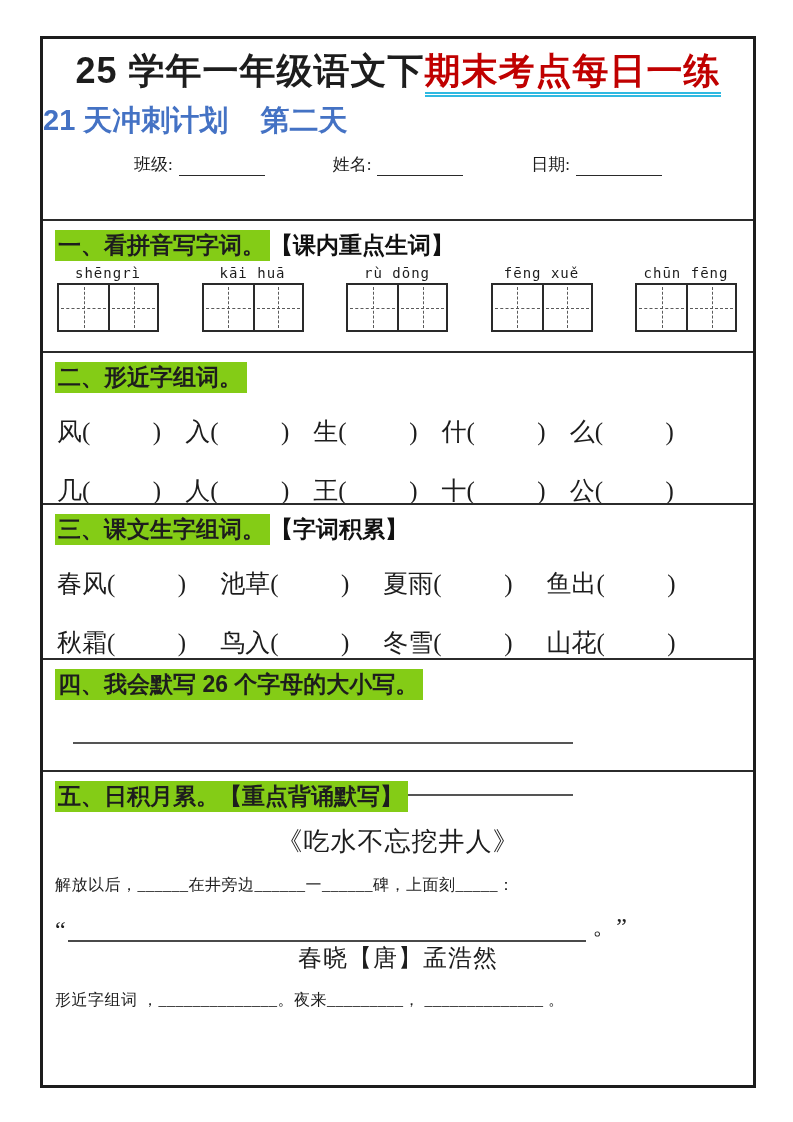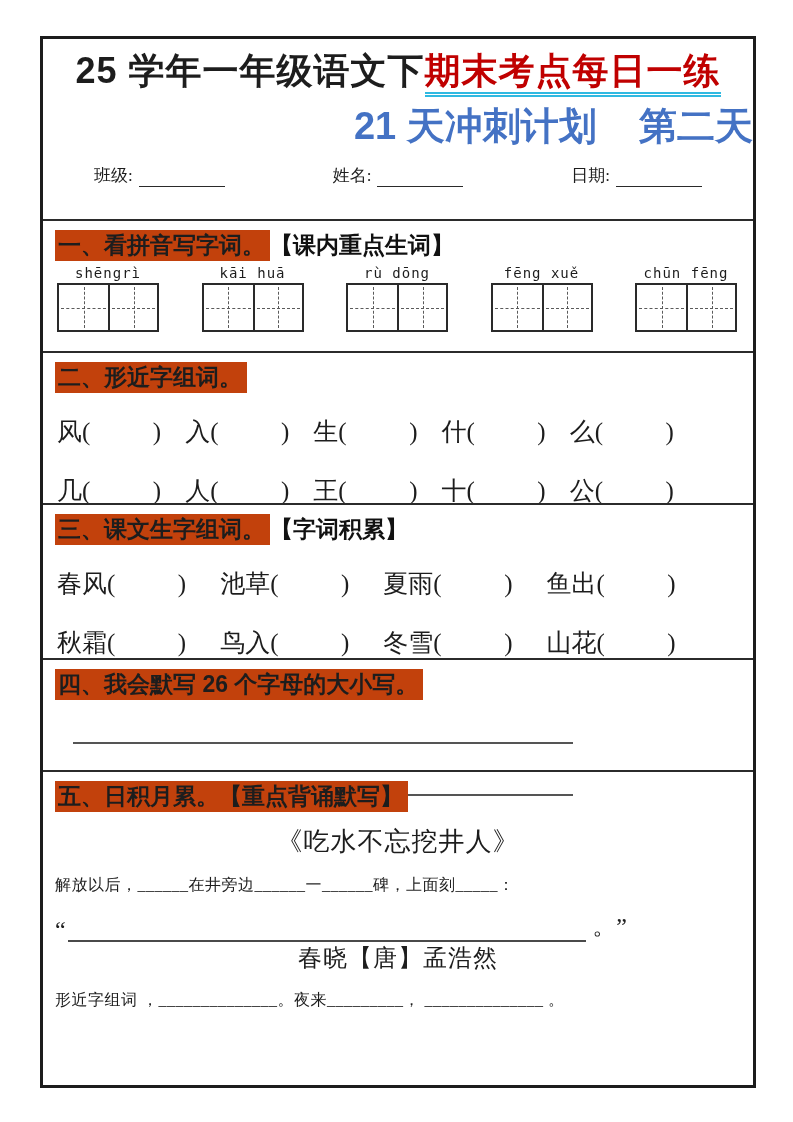--- a/index.html
+++ b/index.html
@@ -16,31 +16,31 @@
   .hdr { height:180px; padding-top:8px; }
   .title-line {
     text-align:center; font-family:"Liberation Sans", sans-serif;
     font-weight:bold; font-size:36px; letter-spacing:1px; white-space:pre;
   }
   .title-red {
     color:#C00000;
     border-bottom:5px double #2FB9E1; padding-bottom:1px;
   }
   .subtitle {
-    text-align:right; font-family:"Liberation Sans", sans-serif;
-    font-weight:bold; font-size:38px; color:#4472C4; margin-top:5px; white-space:pre;
+    text-align:left; font-family:"Liberation Sans", sans-serif;
+    font-weight:bold; font-size:29px; color:#4472C4; margin-top:5px; white-space:pre;
   }
-  .fields { display:flex; justify-content:center; gap:108px; font-size:17px; margin-top:12px; }
+  .fields { display:flex; justify-content:center; gap:68px; font-size:17px; margin-top:12px; }
   .field { display:flex; align-items:flex-end; }
   .field-blank { display:inline-block; width:86px; border-bottom:1.5px solid #2a2a2a; height:1.15em; margin-left:6px; }
 
   
   .sec { border-top:2px solid #2b2b2b; padding:9px 12px 0 12px; }
   .sec-head { font-family:"Liberation Sans", sans-serif; font-weight:bold; font-size:23px; line-height:1.35; }
-  .hl { background:#c2410c; padding:2px 5px 3px 3px; }
+  .hl { background:#84cc16; padding:2px 5px 3px 3px; }
   .sec-tag { color:#111; }
 
   .s1 { height:132px; }
   .s2 { height:152px; }
   .s3 { height:155px; }
   .s4 { height:112px;padding-left:12px; }
   .s5 { flex:1; }
 
   
   .pinyin-row { display:flex; justify-content:space-between; padding:4px 4px 0 2px; }

